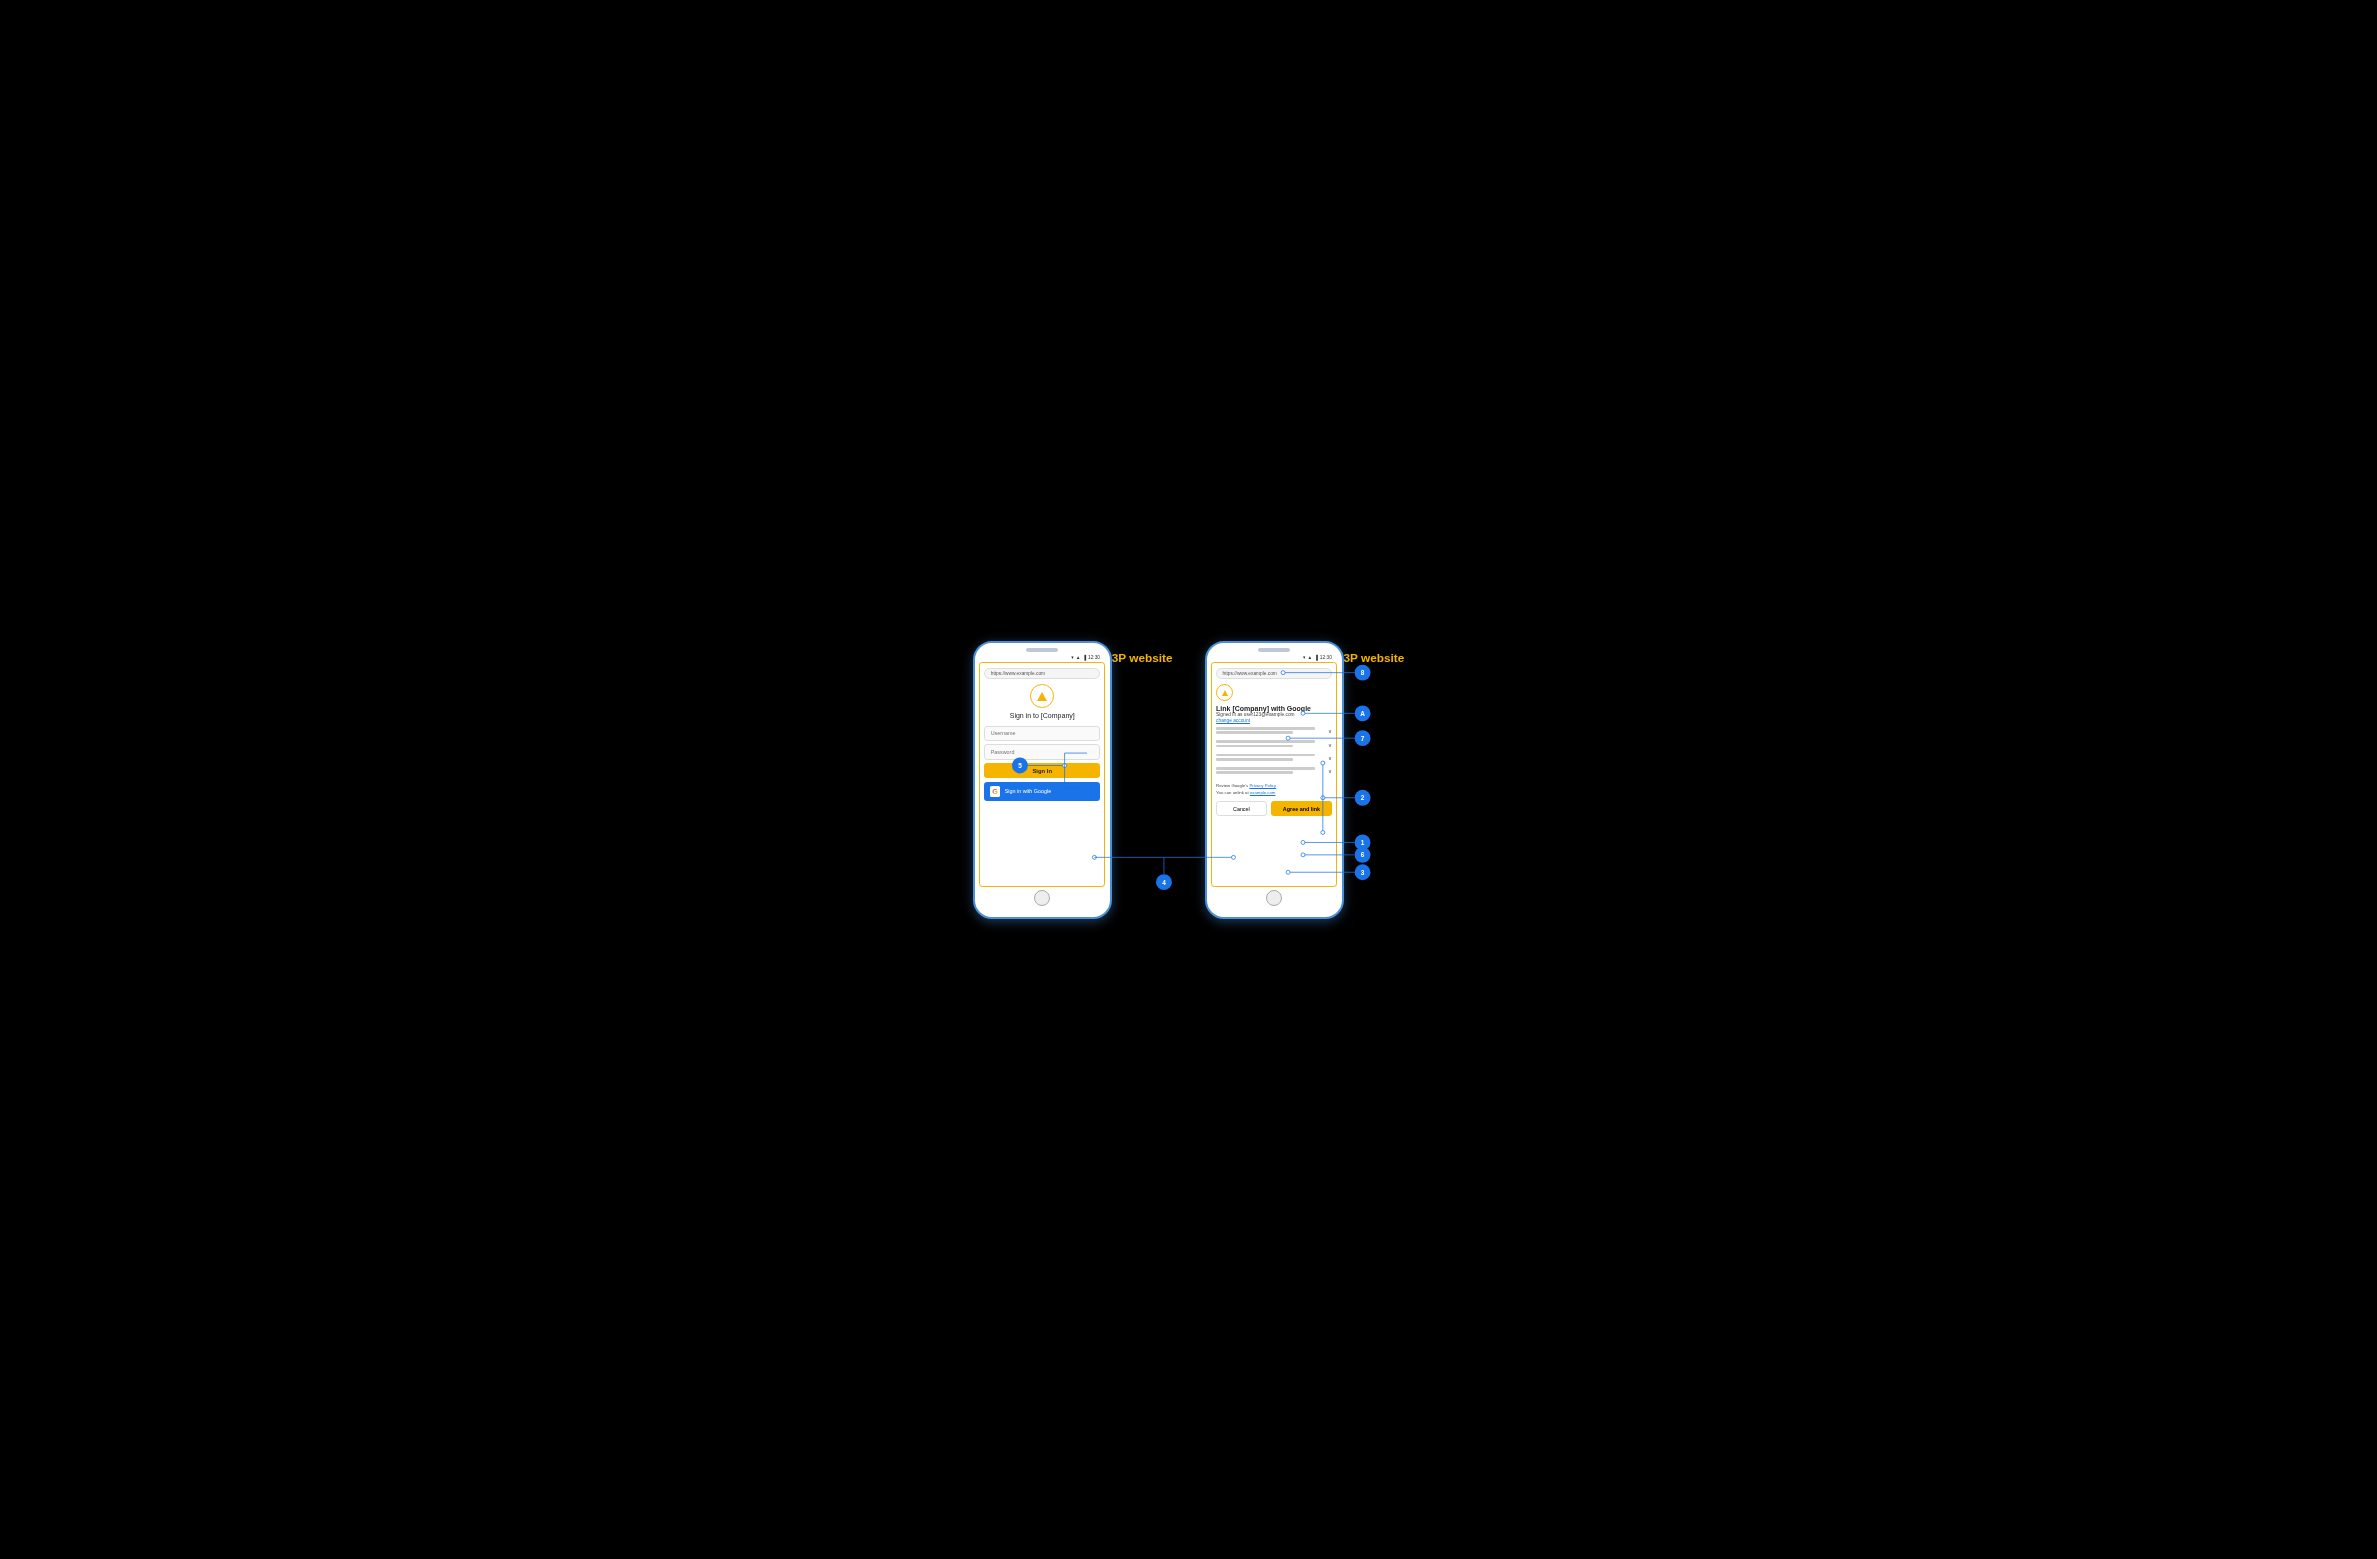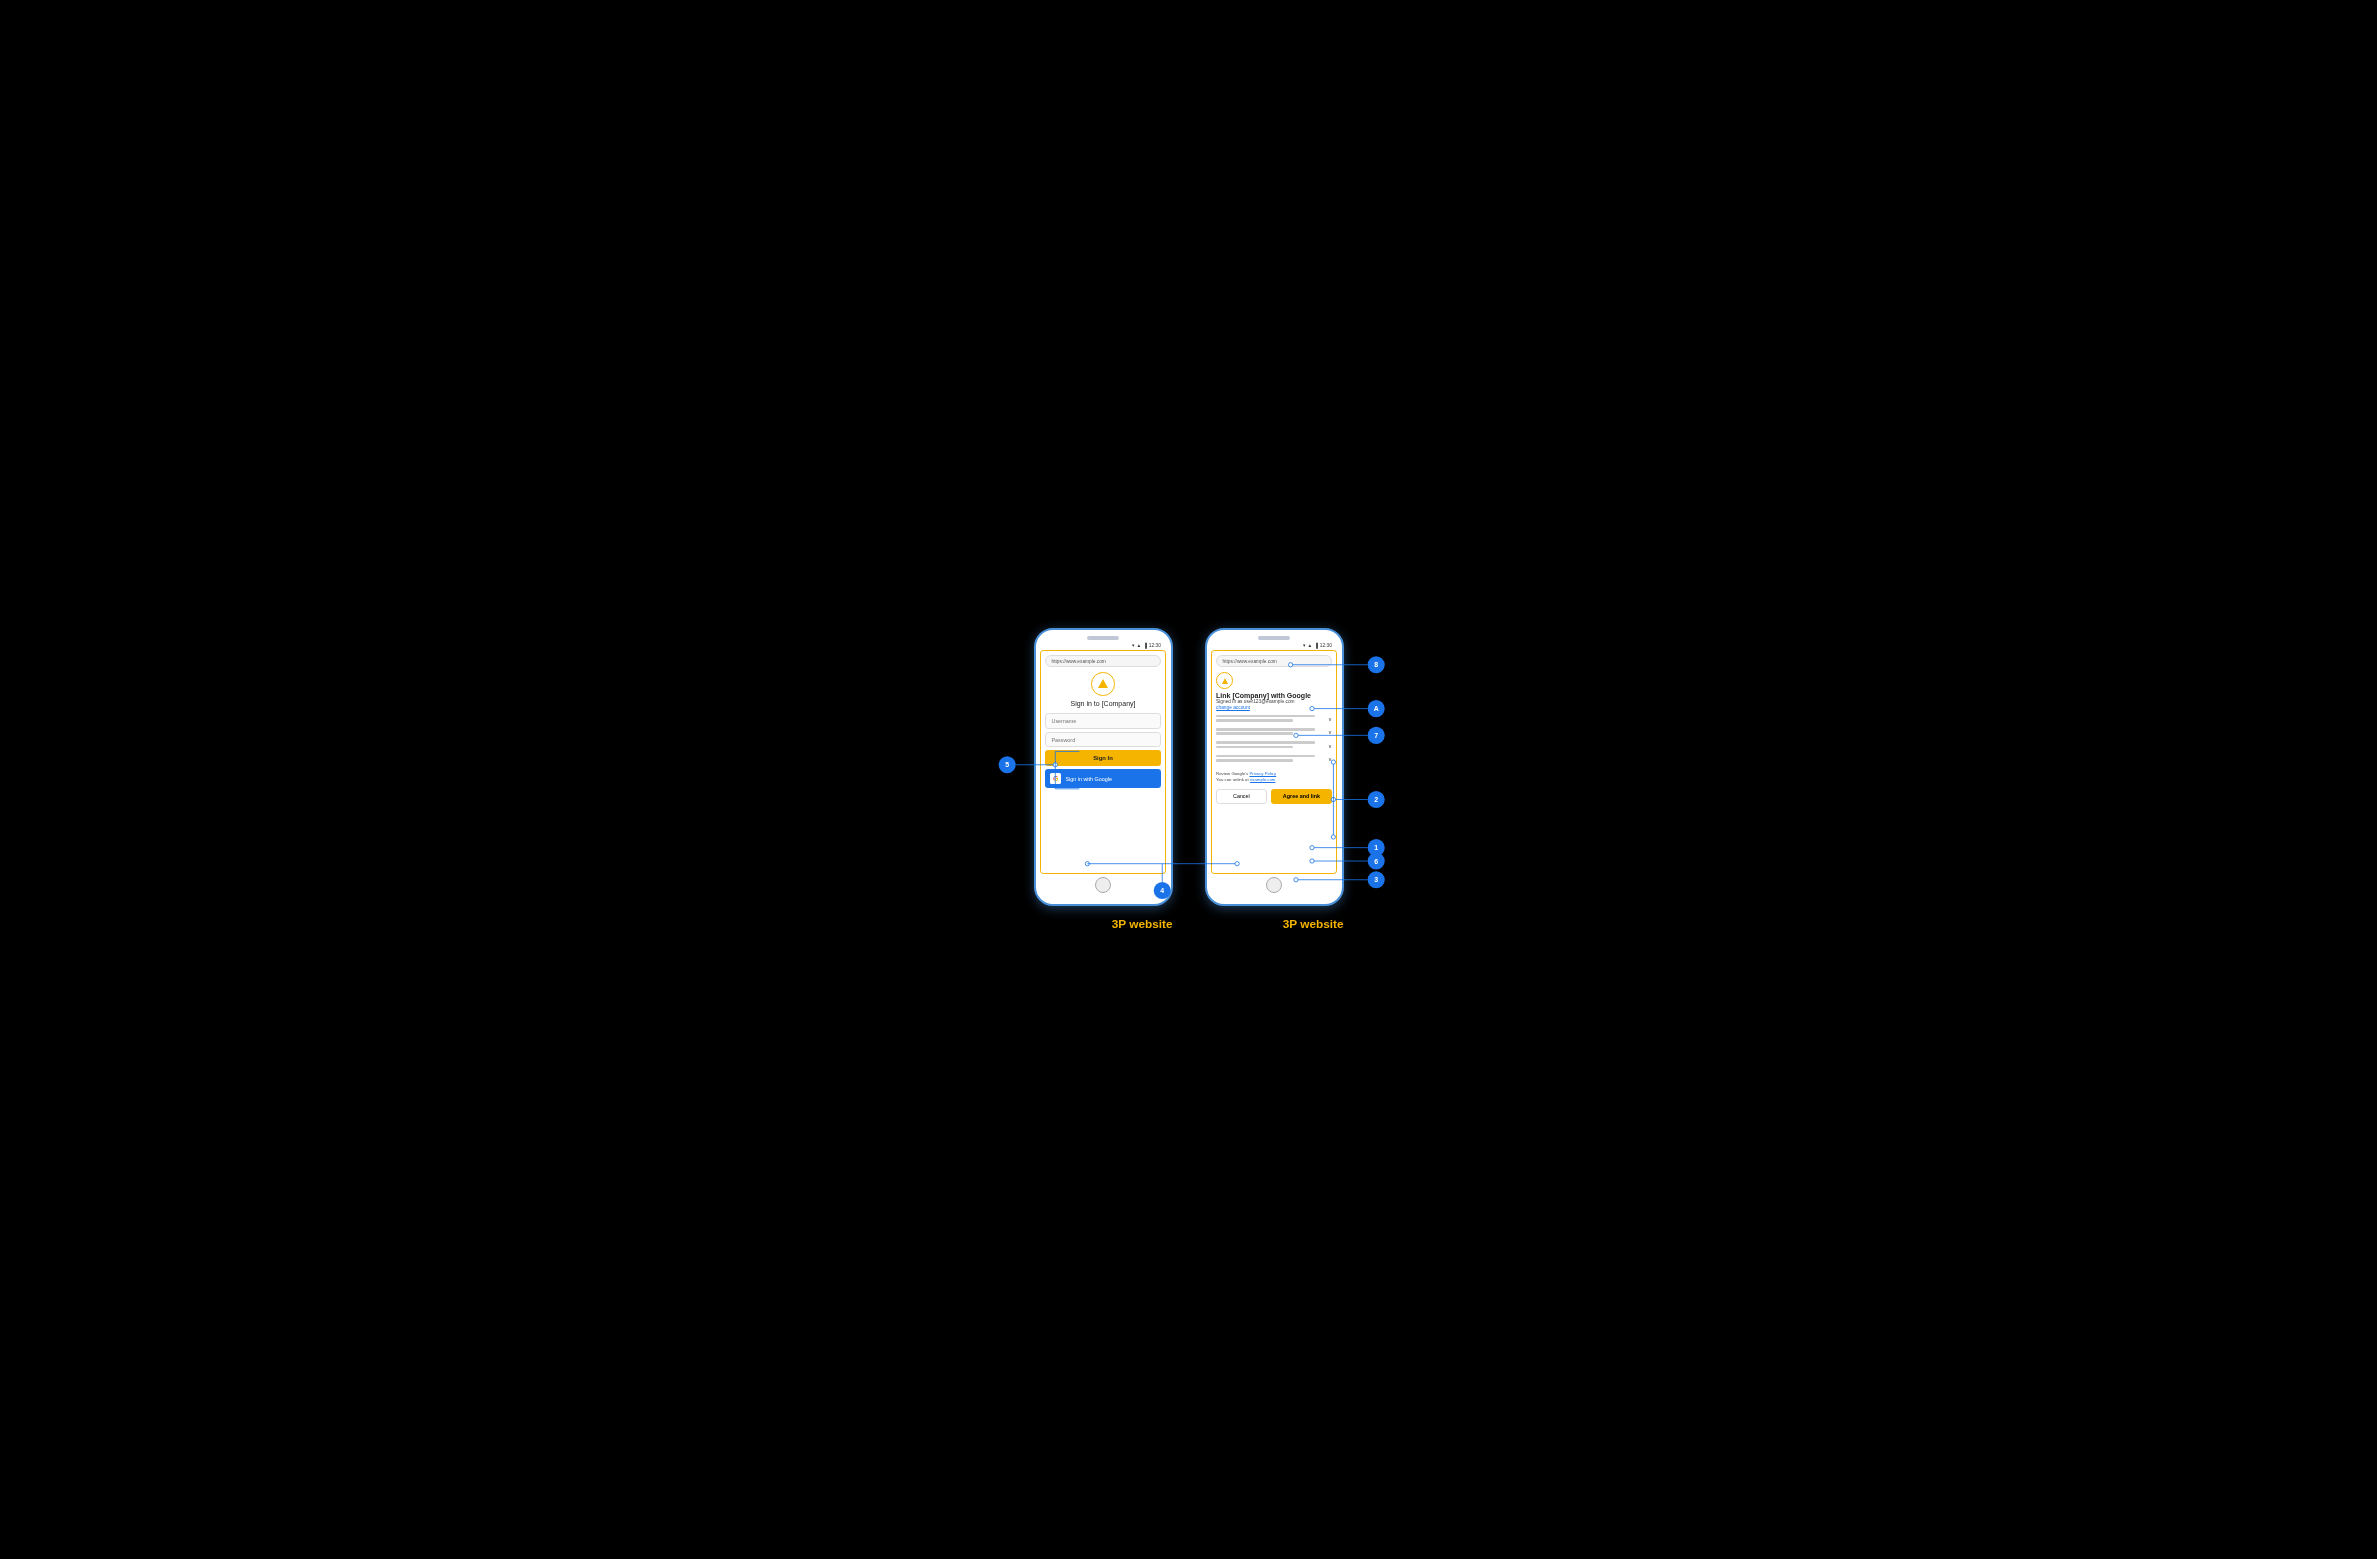--- a/index.html
+++ b/index.html
@@ -14,22 +14,22 @@
     }
     .diagram-container {
       display: flex;
       align-items: flex-start;
       gap: 32px;
       position: relative;
       padding: 21.4px 43px;
     }
     .phone-section {
       display: flex;
-      flex-direction: column;
-      align-items: flex-end;
+      flex-direction: row;
+      align-items: flex-start;
       position: relative;
     }
     .phone-label {
       margin-top: 10.7px;
       font-size: 11.8px;
       font-weight: bold;
       color: #F4B400;
     }
     
     .phone-shell {

